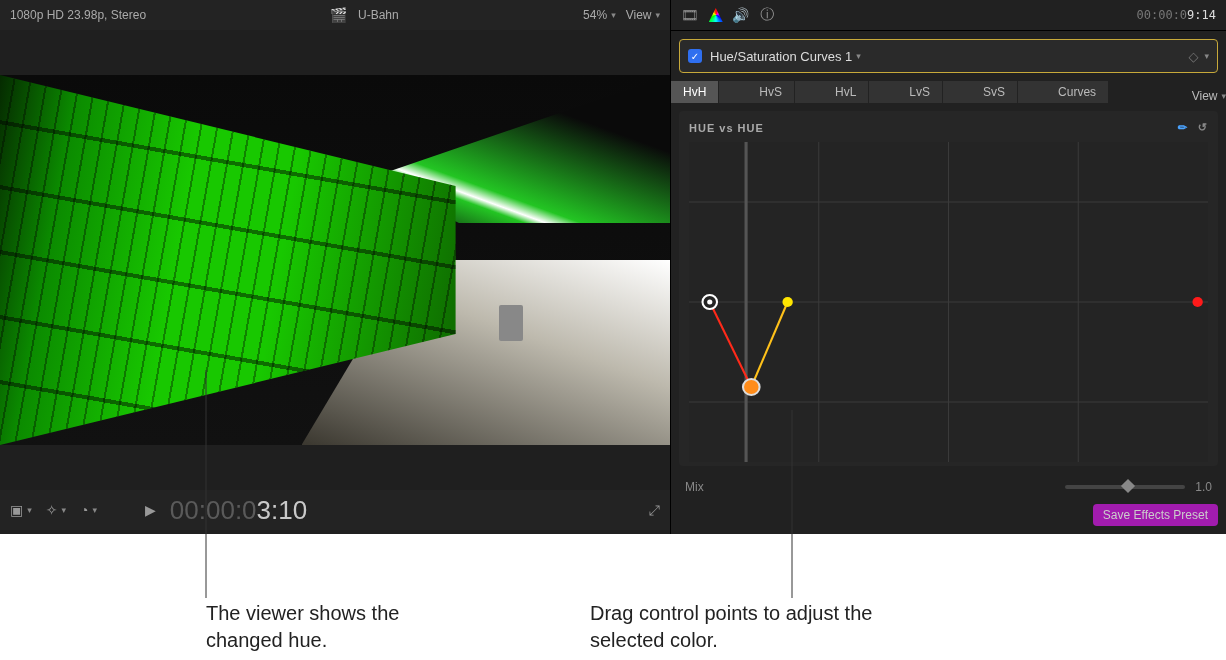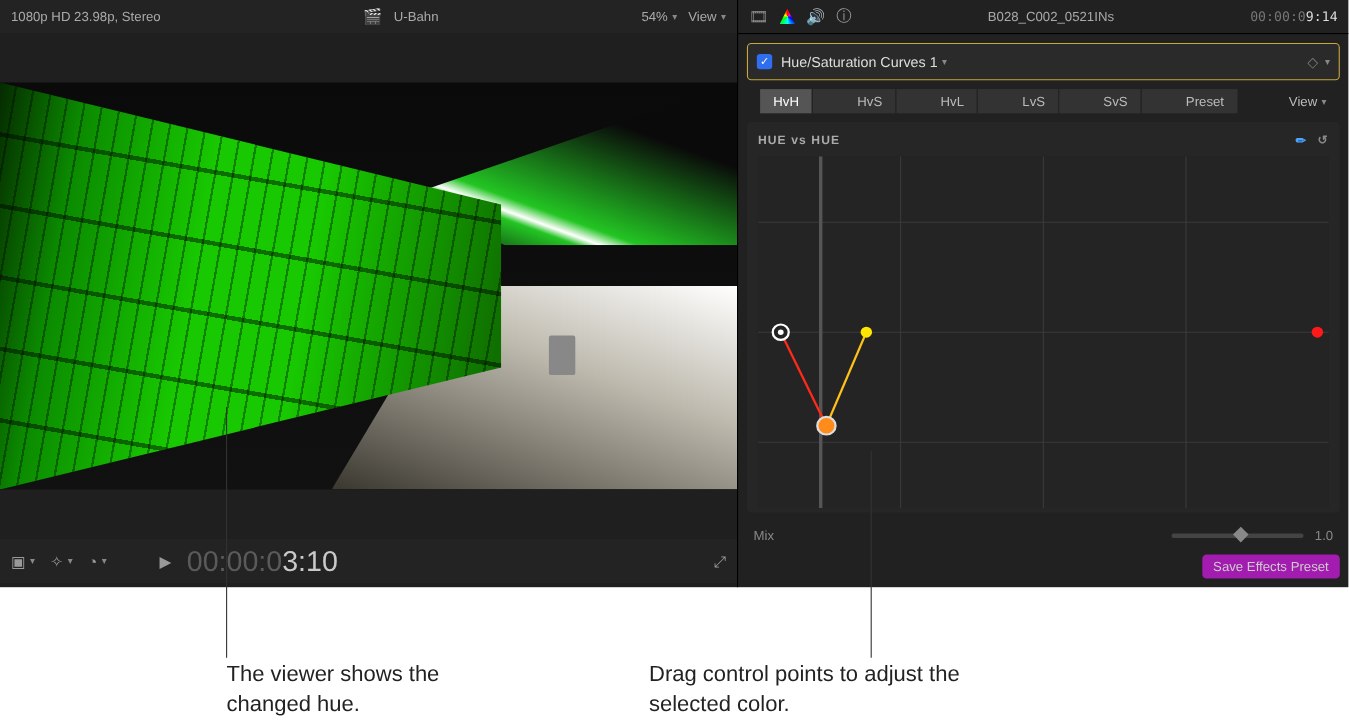--- a/index.html
+++ b/index.html
@@ -22,21 +22,21 @@
 .tc .light{color:#c9c9c9;}
 .icon{color:#999;font-size:14px;}
 
 .insp-top{height:30px;display:flex;align-items:center;gap:10px;padding:0 10px;font-size:12px;color:#aaa;border-bottom:1px solid #000;}
 .insp-top .right{margin-left:auto;color:#777;font-family:monospace;}
 .insp-top .right .lt{color:#ddd;}
 .effect-row{margin:8px 8px;border:1px solid #c7a93a;border-radius:4px;height:32px;display:flex;align-items:center;padding:0 8px;background:#2a2a2a;}
 .cb{width:14px;height:14px;border-radius:3px;background:#2f6fef;display:flex;align-items:center;justify-content:center;color:#fff;font-size:10px;margin-right:8px;}
 .effect-row .name{color:#ddd;}
 .effect-row .kf{margin-left:auto;color:#777;display:flex;align-items:center;gap:6px;}
-.tabs{display:flex;align-items:center;margin:0 20px;gap:0;}
+.tabs{display:flex;align-items:flex-end;margin:0 0;gap:0;}
 .tab{padding:4px 12px;font-size:12px;background:#333;color:#bbb;border-radius:0;}
 .tab.active{background:#555;color:#fff;}
 .tab+.tab{border-left:1px solid #222;padding-left:40px;}
 .tabs .grow{flex:1;}
 .curve-panel{margin:8px;background:#262626;border-radius:4px;padding:10px 10px 4px;}
 .curve-title{font-size:11px;letter-spacing:1px;color:#aaa;font-weight:600;display:flex;align-items:center;}
 .curve-title .tools{margin-left:auto;color:#4aa3ff;display:flex;gap:10px;align-items:center;}
 .graph{position:relative;width:100%;height:320px;margin-top:8px;background:#242424;}
 .mix-row{display:flex;align-items:center;padding:6px 14px;color:#888;font-size:12px;}
 .mix-row .slider{flex:0 0 120px;height:4px;background:#444;margin:0 10px;border-radius:2px;position:relative;}
@@ -100,41 +100,40 @@
       <span class="icon">⤢</span>
     </div>
   </div>
 
   <div class="inspector-pane">
     <div class="insp-top">
       <span class="icon">🎞</span>
       <span style="display:inline-block;width:14px;height:14px;background:conic-gradient(red,magenta,blue,cyan,lime,yellow,red);clip-path:polygon(50% 0,100% 100%,0 100%);"></span>
       <span class="icon" style="color:#ddd">🔊</span>
       <span class="icon">ⓘ</span>
-      <span style="flex:1;text-align:center">B028_C002_0521INs</span>
       <span class="right"><span>00:00:0</span><span class="lt">9:14</span></span>
     </div>
 
     <div class="effect-row">
       <span class="cb">✓</span>
       <span class="name">Hue/Saturation Curves 1</span>
       <span class="chev" style="margin-left:4px">▾</span>
       <span class="kf">
         <span>◇</span>
         <span class="chev">▾</span>
       </span>
     </div>
 
     <div class="tabs">
       <span class="tab active">HvH</span>
       <span class="tab">HvS</span>
       <span class="tab">HvL</span>
       <span class="tab">LvS</span>
       <span class="tab">SvS</span>
-      <span class="tab">Preset</span>
+      <span class="tab">Curves</span>
       <span class="grow"></span>
       <span class="dropdown" style="color:#bbb;font-size:12px;">
         <span>View</span> 
           <span class="chev">▾</span>
       </span>
     </div>
 
     <div class="curve-panel">
       <div class="curve-title">
         <span>HUE vs HUE</span>

